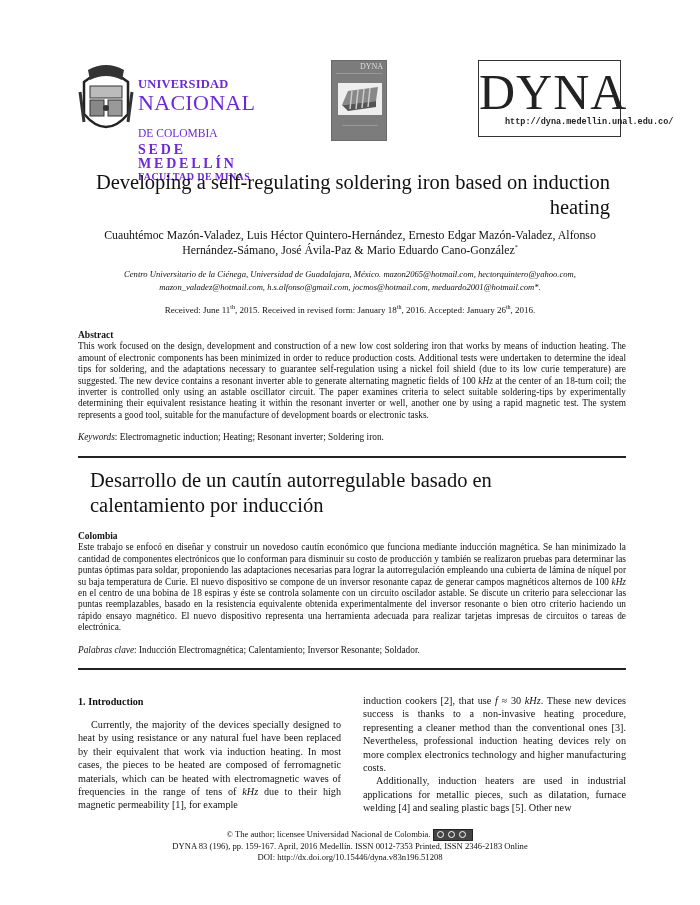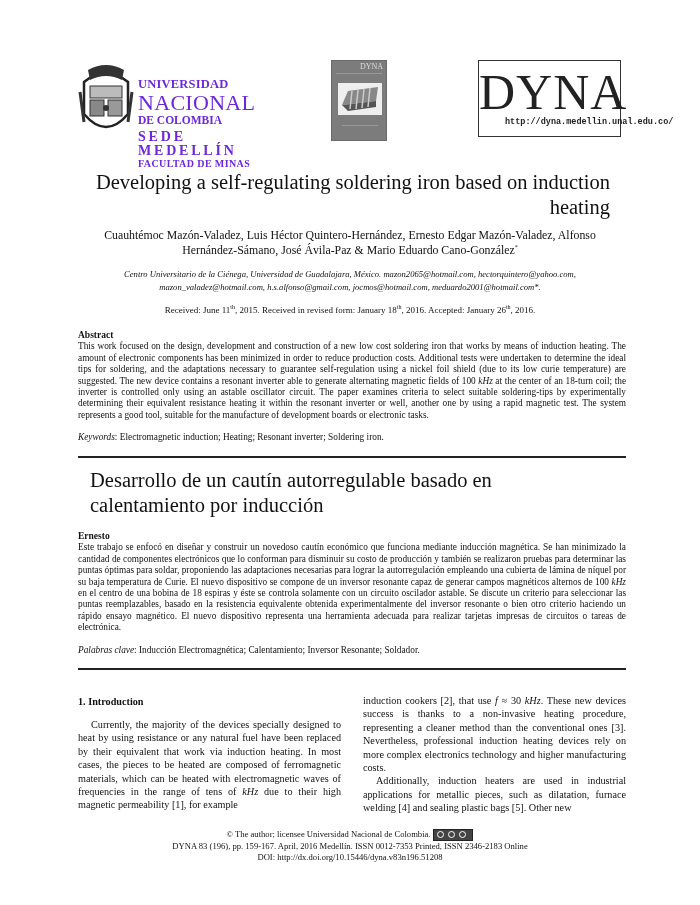--- a/index.html
+++ b/index.html
@@ -4,21 +4,21 @@
 <style>
   html, body { margin: 0; padding: 0; background: #ffffff; }
   body { width: 700px; height: 905px; position: relative; overflow: hidden; font-family: "Liberation Serif", serif; color: #111; }
   .abs { position: absolute; }
   
   .un-logo { left: 78px; top: 62px; width: 175px; height: 82px; }
   .crest { position: absolute; left: 0; top: 0; width: 56px; height: 80px; }
   .un-text { position: absolute; left: 60px; top: 16px; line-height: 1; color: #6d28d9; }
   .un-l1 { font-size: 12.5px; font-weight: bold; letter-spacing: 0.2px; }
   .un-l2 { font-size: 22px; letter-spacing: 0.3px; margin-top: 1px; }
-  .un-l3 { font-size: 11.5px; font-weight: bold; margin-top: 1px; }
+  .un-l3 { font-size: 11.5px; font-weight: normal; margin-top: 14px; }
   .un-l4 { font-size: 14px; letter-spacing: 2.8px; margin-top: 4px; font-weight: bold; }
   .un-l5 { font-size: 10px; font-weight: bold; margin-top: 1px; letter-spacing: 0.4px; }
   .cover { left: 331px; top: 60px; width: 56px; height: 81px; background: #7c7c7c; border: 1px solid #6a6a6a; box-sizing: border-box; }
   .cover .ct { position: absolute; right: 3px; top: 1px; font-size: 8px; color: #ddd; }
   .cover .cl { position: absolute; left: 4px; right: 4px; top: 12px; height: 1px; background: #999; }
   .cover .cimg { position: absolute; left: 6px; top: 22px; width: 44px; height: 32px; background: #e8e8e8; }
   .cover .cfoot { position: absolute; left: 10px; bottom: 6px; width: 36px; height: 8px; border-top: 1px solid #999; }
   .dyna-box { left: 478px; top: 60px; width: 143px; height: 77px; border: 1px solid #333; box-sizing: border-box; }
   .dyna-word { position: absolute; left: 0; right: 0; top: 2px; text-align: center; font-size: 50px; letter-spacing: 1px; font-family: "Liberation Serif", serif; color: #222; }
   .dyna-url { position: absolute; left: 0; right: 0; top: 56px; text-align: center; font-size: 8.5px; font-family: "Liberation Mono", monospace; font-weight: bold; color: #222; padding-left: 26px; }
@@ -89,21 +89,21 @@
   <div class="sec-head">Abstract</div>
   <div><span>This work focused on the design, development and construction of a new low cost soldering iron that works by means of induction heating. The amount of electronic components has been minimized in order to reduce production costs. Additional tests were undertaken to determine the ideal tips for soldering, and the adaptations necessary to guarantee self-regulation using a nickel foil shield (due to its low curie temperature) are suggested. The new device contains a resonant inverter able to generate alternating magnetic fields of 100 </span><i>kHz</i><span> at the center of an 18-turn coil; the inverter is controlled only using an astable oscillator circuit. The paper examines criteria to select suitable soldering-tips by experimentally determining their equivalent resistance heating it within the resonant inverter or well, another one by using a rapid magnetic test. The system represents a good tool, suitable for the manufacture of development boards or electronic tasks.</span></div>
 </div>
 <div class="abs kw" style="top:432px;"><i>Keywords</i><span>: Electromagnetic induction; Heating; Resonant inverter; Soldering iron.</span></div>
 
 <div class="abs rule" style="top:456px;"></div>
 
 <div class="abs title2">Desarrollo de un cautín autorregulable basado en calentamiento por inducción</div>
 
 <div class="abs block" style="top:531px;">
-  <div class="sec-head">Ernesto</div>
+  <div class="sec-head">Colombia</div>
   <div><span>Este trabajo se enfocó en diseñar y construir un novedoso cautín económico que funciona mediante inducción magnética. Se han minimizado la cantidad de componentes electrónicos que lo conforman para disminuir su costo de producción y también se realizaron pruebas para determinar las puntas óptimas para soldar, proponiendo las adaptaciones necesarias para lograr la autorregulación empleando una cubierta de lámina de níquel por su baja temperatura de Curie. El nuevo dispositivo se compone de un inversor resonante capaz de generar campos magnéticos alternos de 100 </span><i>kHz</i><span> en el centro de una bobina de 18 espiras y éste se controla solamente con un circuito oscilador astable. Se discute un criterio para seleccionar las puntas reemplazables, basado en la resistencia equivalente obtenida experimentalmente del inversor resonante o bien otro criterio haciendo un rápido ensayo magnético. El nuevo dispositivo representa una herramienta adecuada para realizar tarjetas impresas de circuitos o tareas de electrónica.</span></div>
 </div>
 <div class="abs kw" style="top:645px;"><i>Palabras clave</i><span>: Inducción Electromagnética; Calentamiento; Inversor Resonante; Soldador.</span></div>
 
 <div class="abs rule" style="top:668px;"></div>
 
 <div class="abs intro-h">1.  Introduction</div>
 <div class="abs col" style="left:78px; top:718px;">
   <p class="indent"><span>Currently, the majority of the devices specially designed to heat by using resistance or any natural fuel have been replaced by their equivalent that work via induction heating. In most cases, the pieces to be heated are composed of ferromagnetic materials, which can be heated with electromagnetic waves of frequencies in the range of tens of </span><i>kHz</i><span> due to their high magnetic permeability [1], for example</span></p>
 </div>

